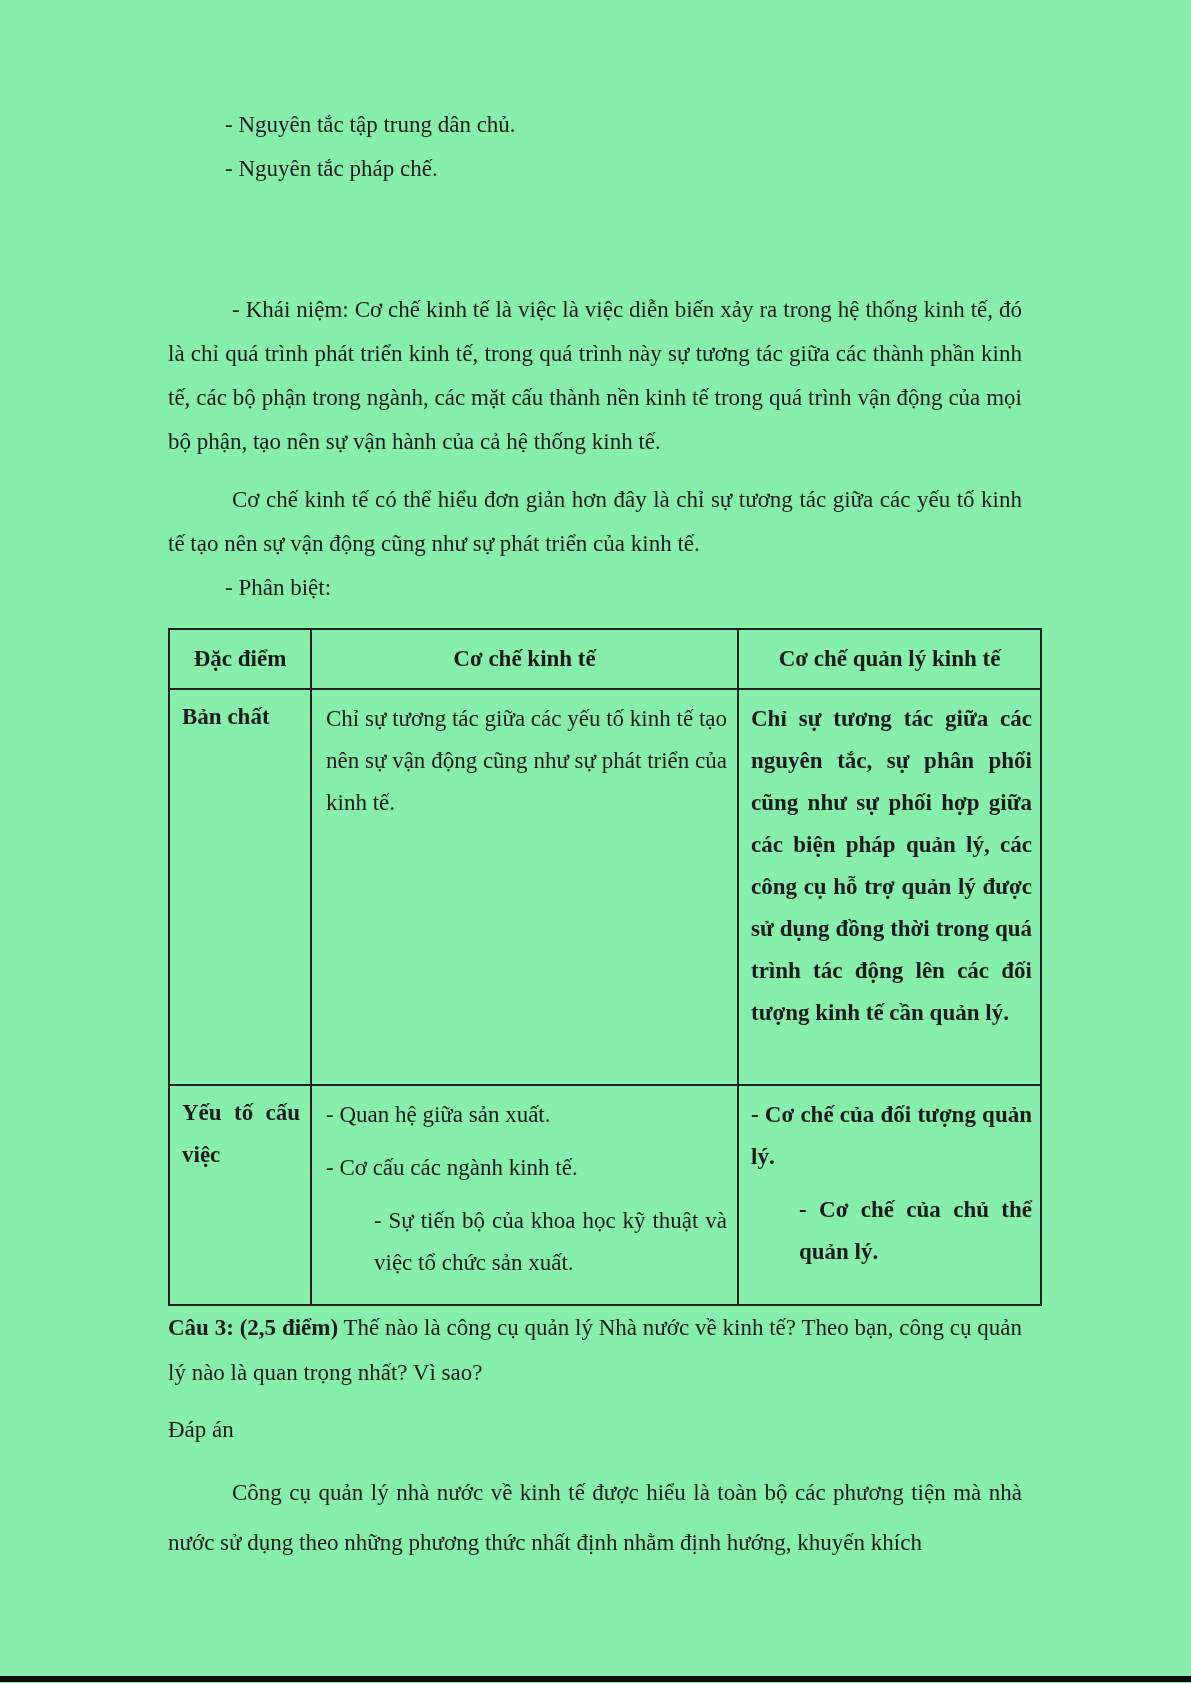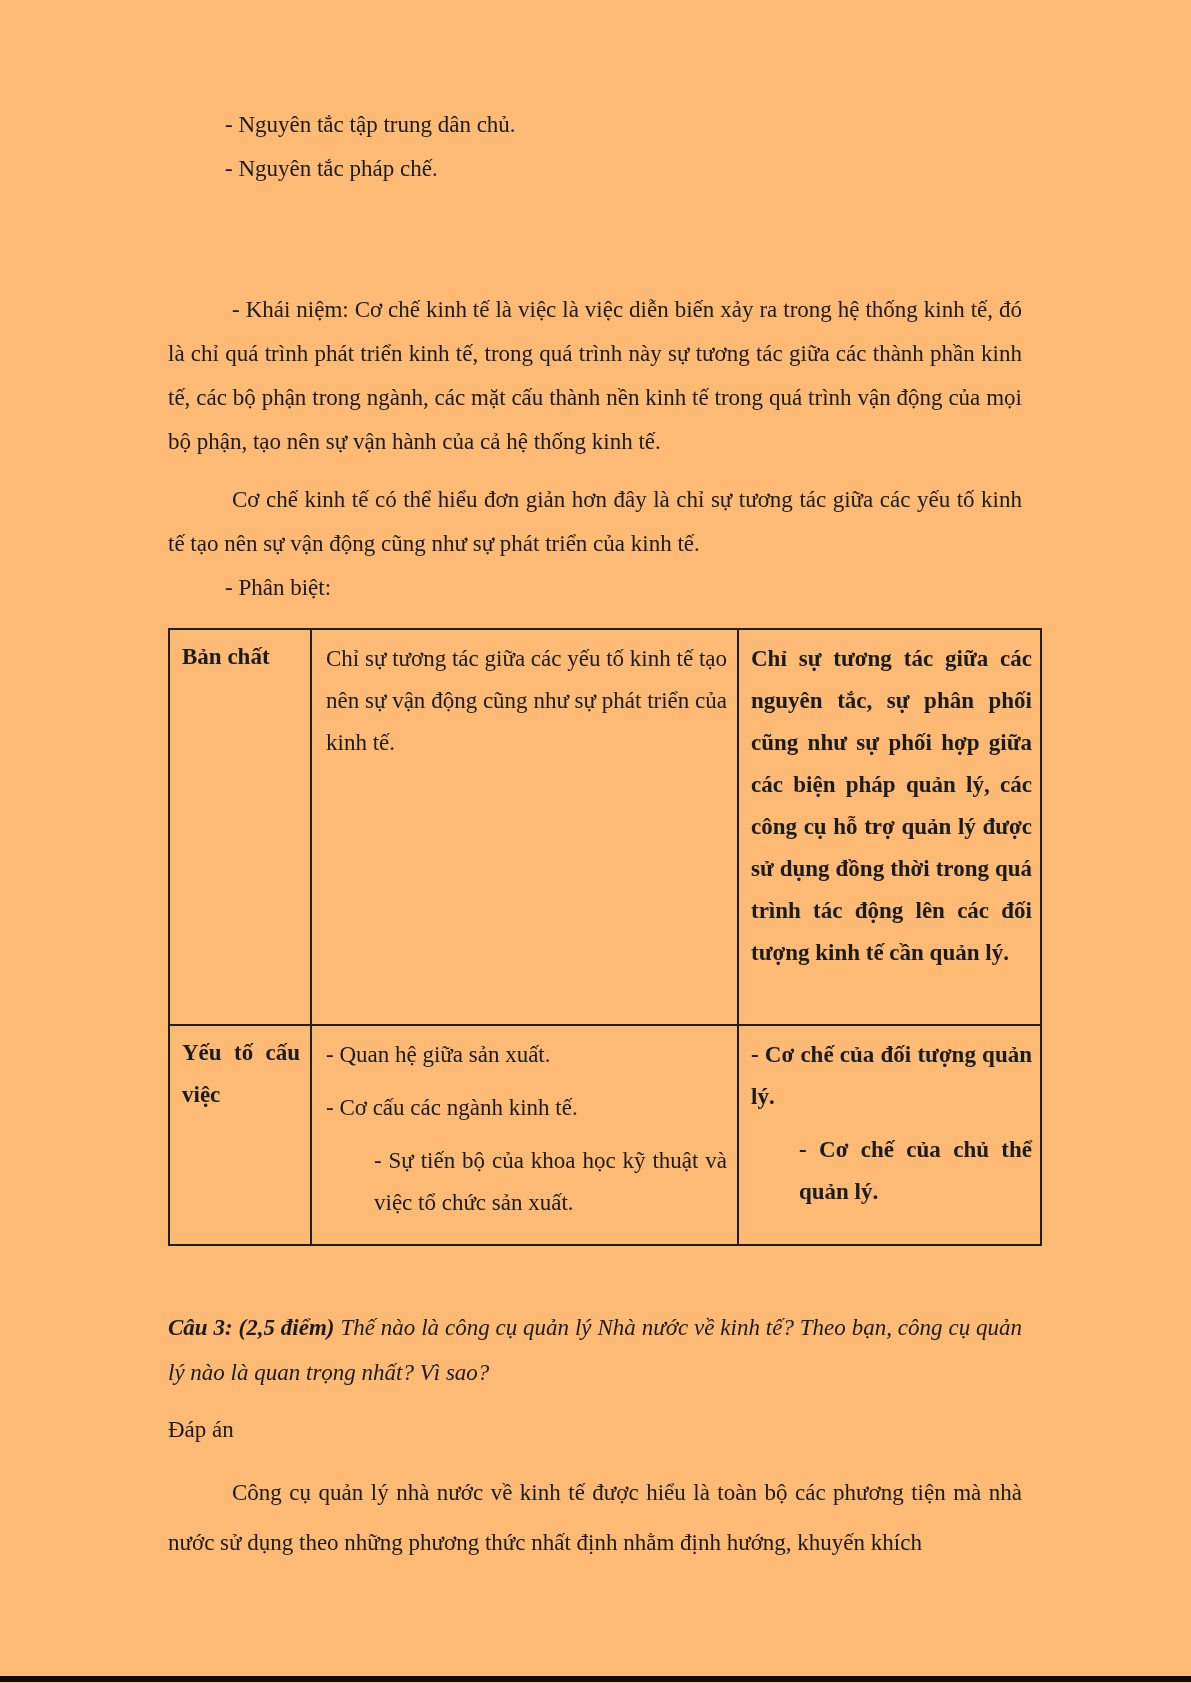--- a/index.html
+++ b/index.html
@@ -1,38 +1,38 @@
 <!DOCTYPE html>
 <html><head>
 <meta charset="utf-8">
 <style>
   html, body { margin: 0; padding: 0; background: #ffffff; }
   .page {
     position: relative;
     width: 1191px;
     height: 1683px;
-    background: #fdba74;
+    background: #86efac;
     overflow: hidden;
     font-family: "Liberation Serif", "DejaVu Serif", serif;
     color: #1b1b1b;
     font-size: 23px;
   }
   .abs { position: absolute; }
   .body-text {
     left: 168px;
     width: 854px;
     line-height: 44px;
     text-align: justify;
   }
   .bullets { left: 225px; top: 103px; line-height: 44px; }
   .q2 { top: 190px; }
   .khainiem { top: 288px; text-indent: 64px; }
   .coche { top: 478px; text-indent: 64px; }
   .phanbiet { left: 225px; top: 566px; line-height: 44px; }
-  .q3 { top: 1305px; line-height: 45px; font-style: italic; }
+  .q3 { top: 1305px; line-height: 45px; }
   .dapan { left: 168px; top: 1408px; line-height: 44px; }
   .congcu { top: 1468px; line-height: 50px; text-indent: 64px; }
   b.qlabel { font-weight: bold; }
 
   table.cmp {
     position: absolute;
     left: 168px;
     top: 628px;
     width: 872px;
     border-collapse: collapse;
@@ -91,20 +91,25 @@
 
   <div class="abs phanbiet">- Phân biệt:</div>
 
   <table class="cmp">
     <colgroup>
       <col style="width:142px">
       <col style="width:427px">
       <col style="width:303px">
     </colgroup>
     <tbody>
+        <tr>
+      <th>Đặc điểm</th>
+      <th>Cơ chế kinh tế</th>
+      <th>Cơ chế quản lý kinh tế</th>
+    </tr>
     <tr class="r1">
       <td class="feature">Bản chất</td>
       <td class="cell2">Chỉ sự tương tác giữa các yếu tố kinh tế tạo nên sự vận động cũng như sự phát triển của kinh tế.</td>
       <td class="cell3">Chỉ sự tương tác giữa các nguyên tắc, sự phân phối cũng như sự phối hợp giữa các biện pháp quản lý, các công cụ hỗ trợ quản lý được sử dụng đồng thời trong quá trình tác động lên các đối tượng kinh tế cần quản lý.</td>
     </tr>
     <tr class="r2">
       <td class="feature">Yếu tố cấu việc</td>
       <td class="cell2">
         <div class="item">- Quan hệ giữa sản xuất.</div>
         <div class="item">- Cơ cấu các ngành kinh tế.</div>

